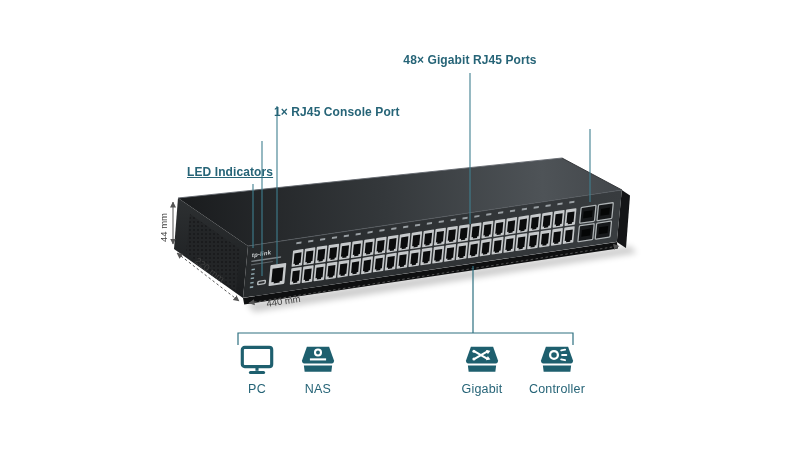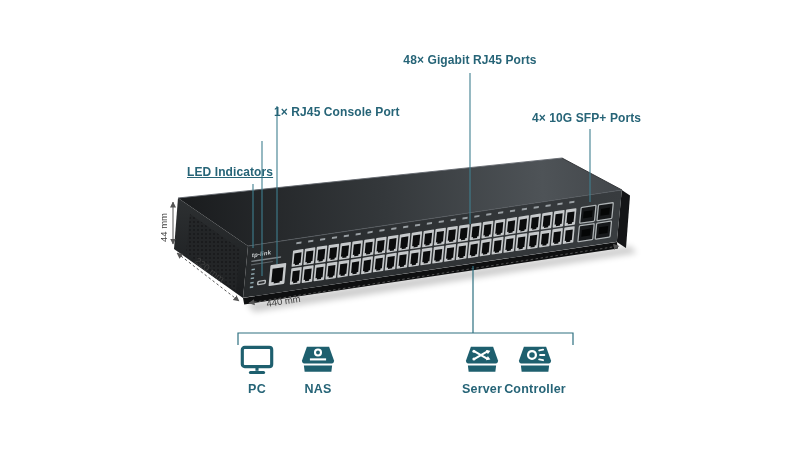--- a/index.html
+++ b/index.html
@@ -11,21 +11,21 @@
     position:absolute;color:#266477;font-size:12px;font-weight:600;
     line-height:1.18;letter-spacing:.1px;white-space:nowrap;
   }
   .callout.centered{transform:translateX(-50%);text-align:left;}
   #switch-svg{position:absolute;left:0;top:0;}
   .device-col{
     position:absolute;top:345px;width:84px;display:flex;flex-direction:column;
     align-items:center;transform:translateX(-50%);
   }
   .device-label{
-    margin-top:7px;color:#266477;font-size:12.5px;font-weight:700;letter-spacing:.2px;
+    margin-top:7px;color:#266477;font-size:12.5px;font-weight:400;letter-spacing:.2px;
   }
   .device-icon svg{display:block;}
 </style>
 </head>
 <body>
 
 <div id="stage">
 
   <svg id="switch-svg" width="800" height="450" viewBox="0 0 800 450">
     <defs>
@@ -296,21 +296,20 @@
       <line x1="277" y1="106" x2="277" y2="264"></line>
       <line x1="470" y1="73" x2="470" y2="224"></line>
       <line x1="590" y1="129" x2="590" y2="202"></line>
     </g>
 
     <path d="M473,266 V333 M238,345 V333 H573 V345" fill="none" stroke="#2e7080" stroke-width="1.2"></path>
   </svg>
 
   <div class="callout centered" style="left:470px;top:53px;">48× Gigabit RJ45 Ports</div>
   <div class="callout" style="left:274px;top:89px;margin-top:16px;">1× RJ45 Console Port</div>
-  <div class="callout" style="left:532px;top:111px;">4× 10G SFP+ Ports</div>
   <div class="callout" style="left:187px;top:165px;text-decoration:underline;">LED Indicators</div>
 
   <div class="device-col" style="left:257px;">
     <span class="device-icon">
       <svg width="40" height="30" viewBox="0 0 24 20">
         <rect x="2.2" y="1.6" width="19.6" height="12.8" rx="1.6" fill="none" stroke="#1e5f6e" stroke-width="2.1"></rect>
         <path d="M12,14.5 V17.2" stroke="#1e5f6e" stroke-width="2.1"></path>
         <path d="M7.6,18.4 H16.4" stroke="#1e5f6e" stroke-width="2" stroke-linecap="round"></path>
       </svg>
     </span>
@@ -335,24 +334,24 @@
       <svg width="40" height="30" viewBox="0 0 24 20">
         <path d="M4.6,1.2 h14.8 l3.2,9 a1.6,1.6 0 0 1 -1.5,2.1 h-18.2 a1.6,1.6 0 0 1 -1.5,-2.1 z" fill="#1e5f6e"></path>
         <path d="M7,9.3 L15.6,4.2 M7,4.2 L15.6,9.3" stroke="#fff" stroke-width="1.4" stroke-linecap="round"></path>
         <path d="M14.6,3.4 l3,0.4 -1.7,2.4 z" fill="#fff"></path>
         <path d="M14.6,10.1 l3,-0.4 -1.7,-2.4 z" fill="#fff"></path>
         <circle cx="6.6" cy="4.2" r="1" fill="#fff"></circle>
         <circle cx="6.6" cy="9.3" r="1" fill="#fff"></circle>
         <path d="M2.6,13.6 h18.8 l-0.5,4.2 h-17.8 z" fill="#1e5f6e"></path>
       </svg>
     </span>
-    <span class="device-label">Server</span>
+    <span class="device-label">Gigabit</span>
   </div>
 
-  <div class="device-col" style="left:535px;text-align:right;">
+  <div class="device-col" style="left:557px;text-align:right;">
     <span class="device-icon">
       <svg width="40" height="30" viewBox="0 0 24 20">
         <path d="M4.6,1.2 h14.8 l3.2,9 a1.6,1.6 0 0 1 -1.5,2.1 h-18.2 a1.6,1.6 0 0 1 -1.5,-2.1 z" fill="#1e5f6e"></path>
         <circle cx="10" cy="6.6" r="2.6" fill="none" stroke="#fff" stroke-width="1.5"></circle>
         <path d="M14.8,3.6 l2.6,-0.5 M15.4,6.6 h2.8 M14.8,9.6 l2.6,0.5" stroke="#fff" stroke-width="1.3" stroke-linecap="round"></path>
         <path d="M2.6,13.6 h18.8 l-0.5,4.2 h-17.8 z" fill="#1e5f6e"></path>
       </svg>
     </span>
     <span class="device-label">Controller</span>
   </div>

